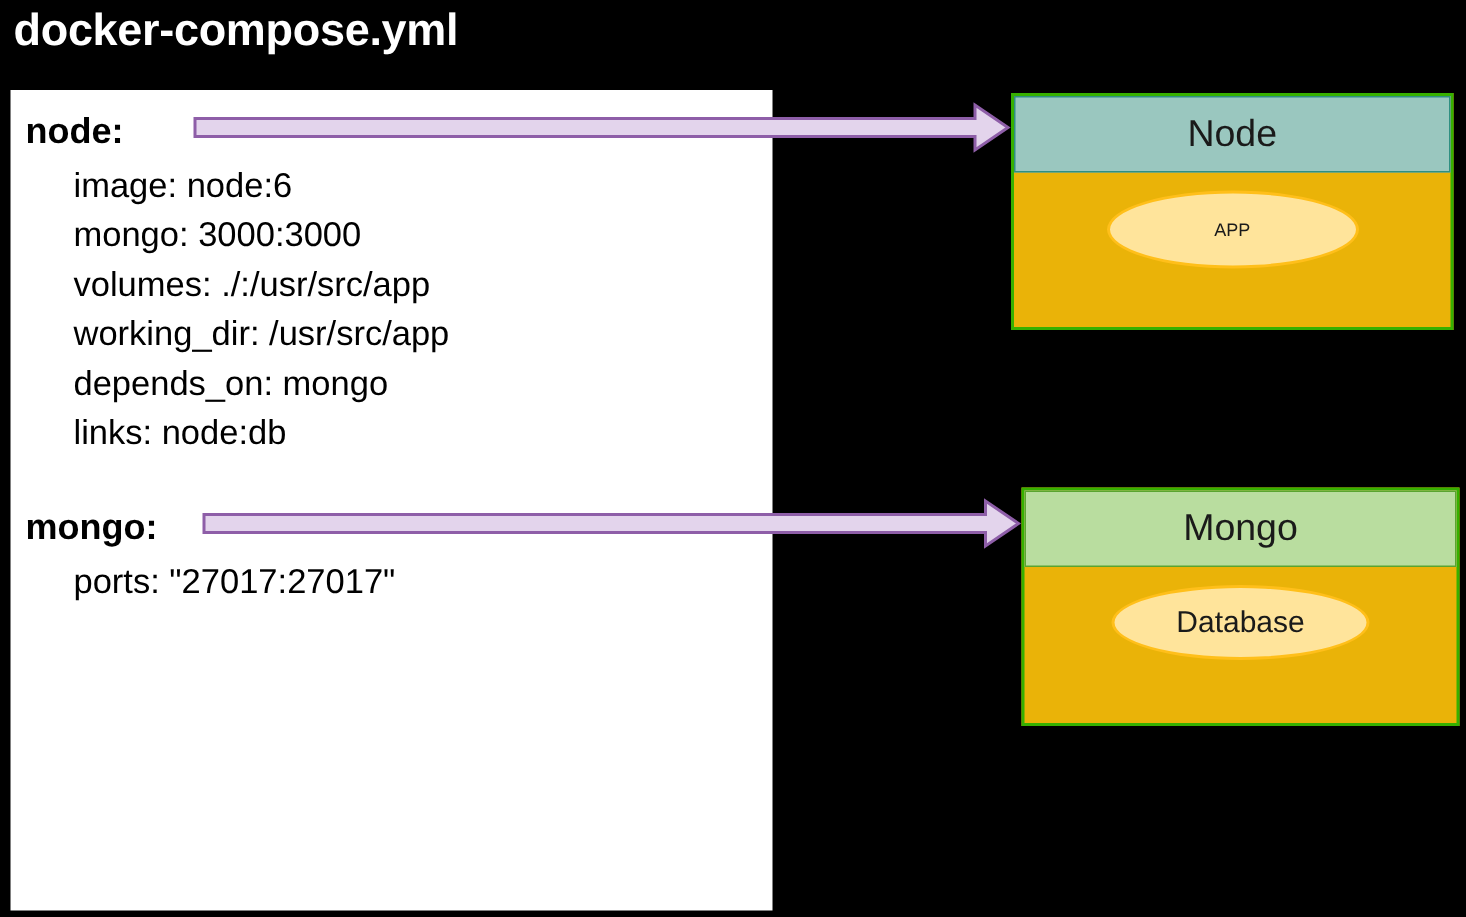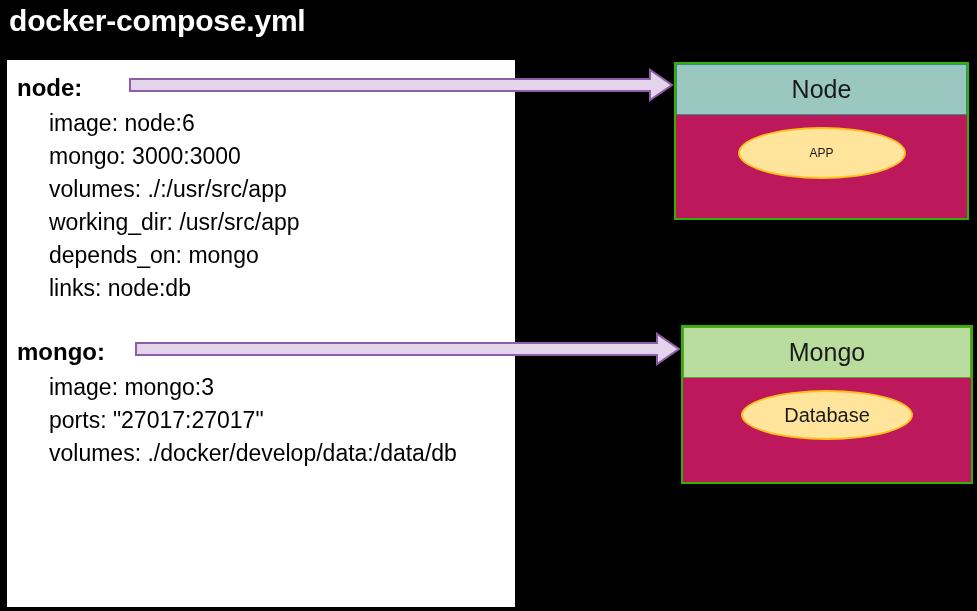--- a/index.html
+++ b/index.html
@@ -71,21 +71,21 @@
   .arrow {
     position: absolute;
     overflow: visible;
   }
   #arrow-node  { left: 129px; top: 69px;  }
   #arrow-mongo { left: 135px; top: 333px; }
 
   
   .container-box {
     position: absolute;
-    background: #be185d;
+    background: #eab308;
     box-sizing: border-box;
     padding-left: 12px;
   }
   #box-node {
     left: 674px;
     top: 62px;
     width: 295px;
     height: 158px;
     border: 2px solid #36b000;
   }
@@ -169,23 +169,21 @@
         <div class="svc-line">volumes: ./:/usr/src/app</div>
         <div class="svc-line">working_dir: /usr/src/app</div>
         <div class="svc-line">depends_on: mongo</div>
         <div class="svc-line">links: node:db</div>
       </div>
     </div>
 
     <div class="svc-block" id="svc-mongo">
       <div class="svc-name">mongo:</div>
       <div class="svc-lines">
-        <div class="svc-line">image: mongo:3</div>
         <div class="svc-line">ports: "27017:27017"</div>
-        <div class="svc-line">volumes: ./docker/develop/data:/data/db</div>
       </div>
     </div>
 
   </div>
 
   <svg class="arrow" id="arrow-node" width="545" height="32" viewBox="0 0 545 32">
     <path d="M1,10 L521,10 L521,1 L543,16 L521,31 L521,22 L1,22 Z" fill="#e3d4ec" stroke="#8e5ea8" stroke-width="2" stroke-linejoin="miter"></path>
   </svg>
 
   <svg class="arrow" id="arrow-mongo" width="546" height="32" viewBox="0 0 546 32">

